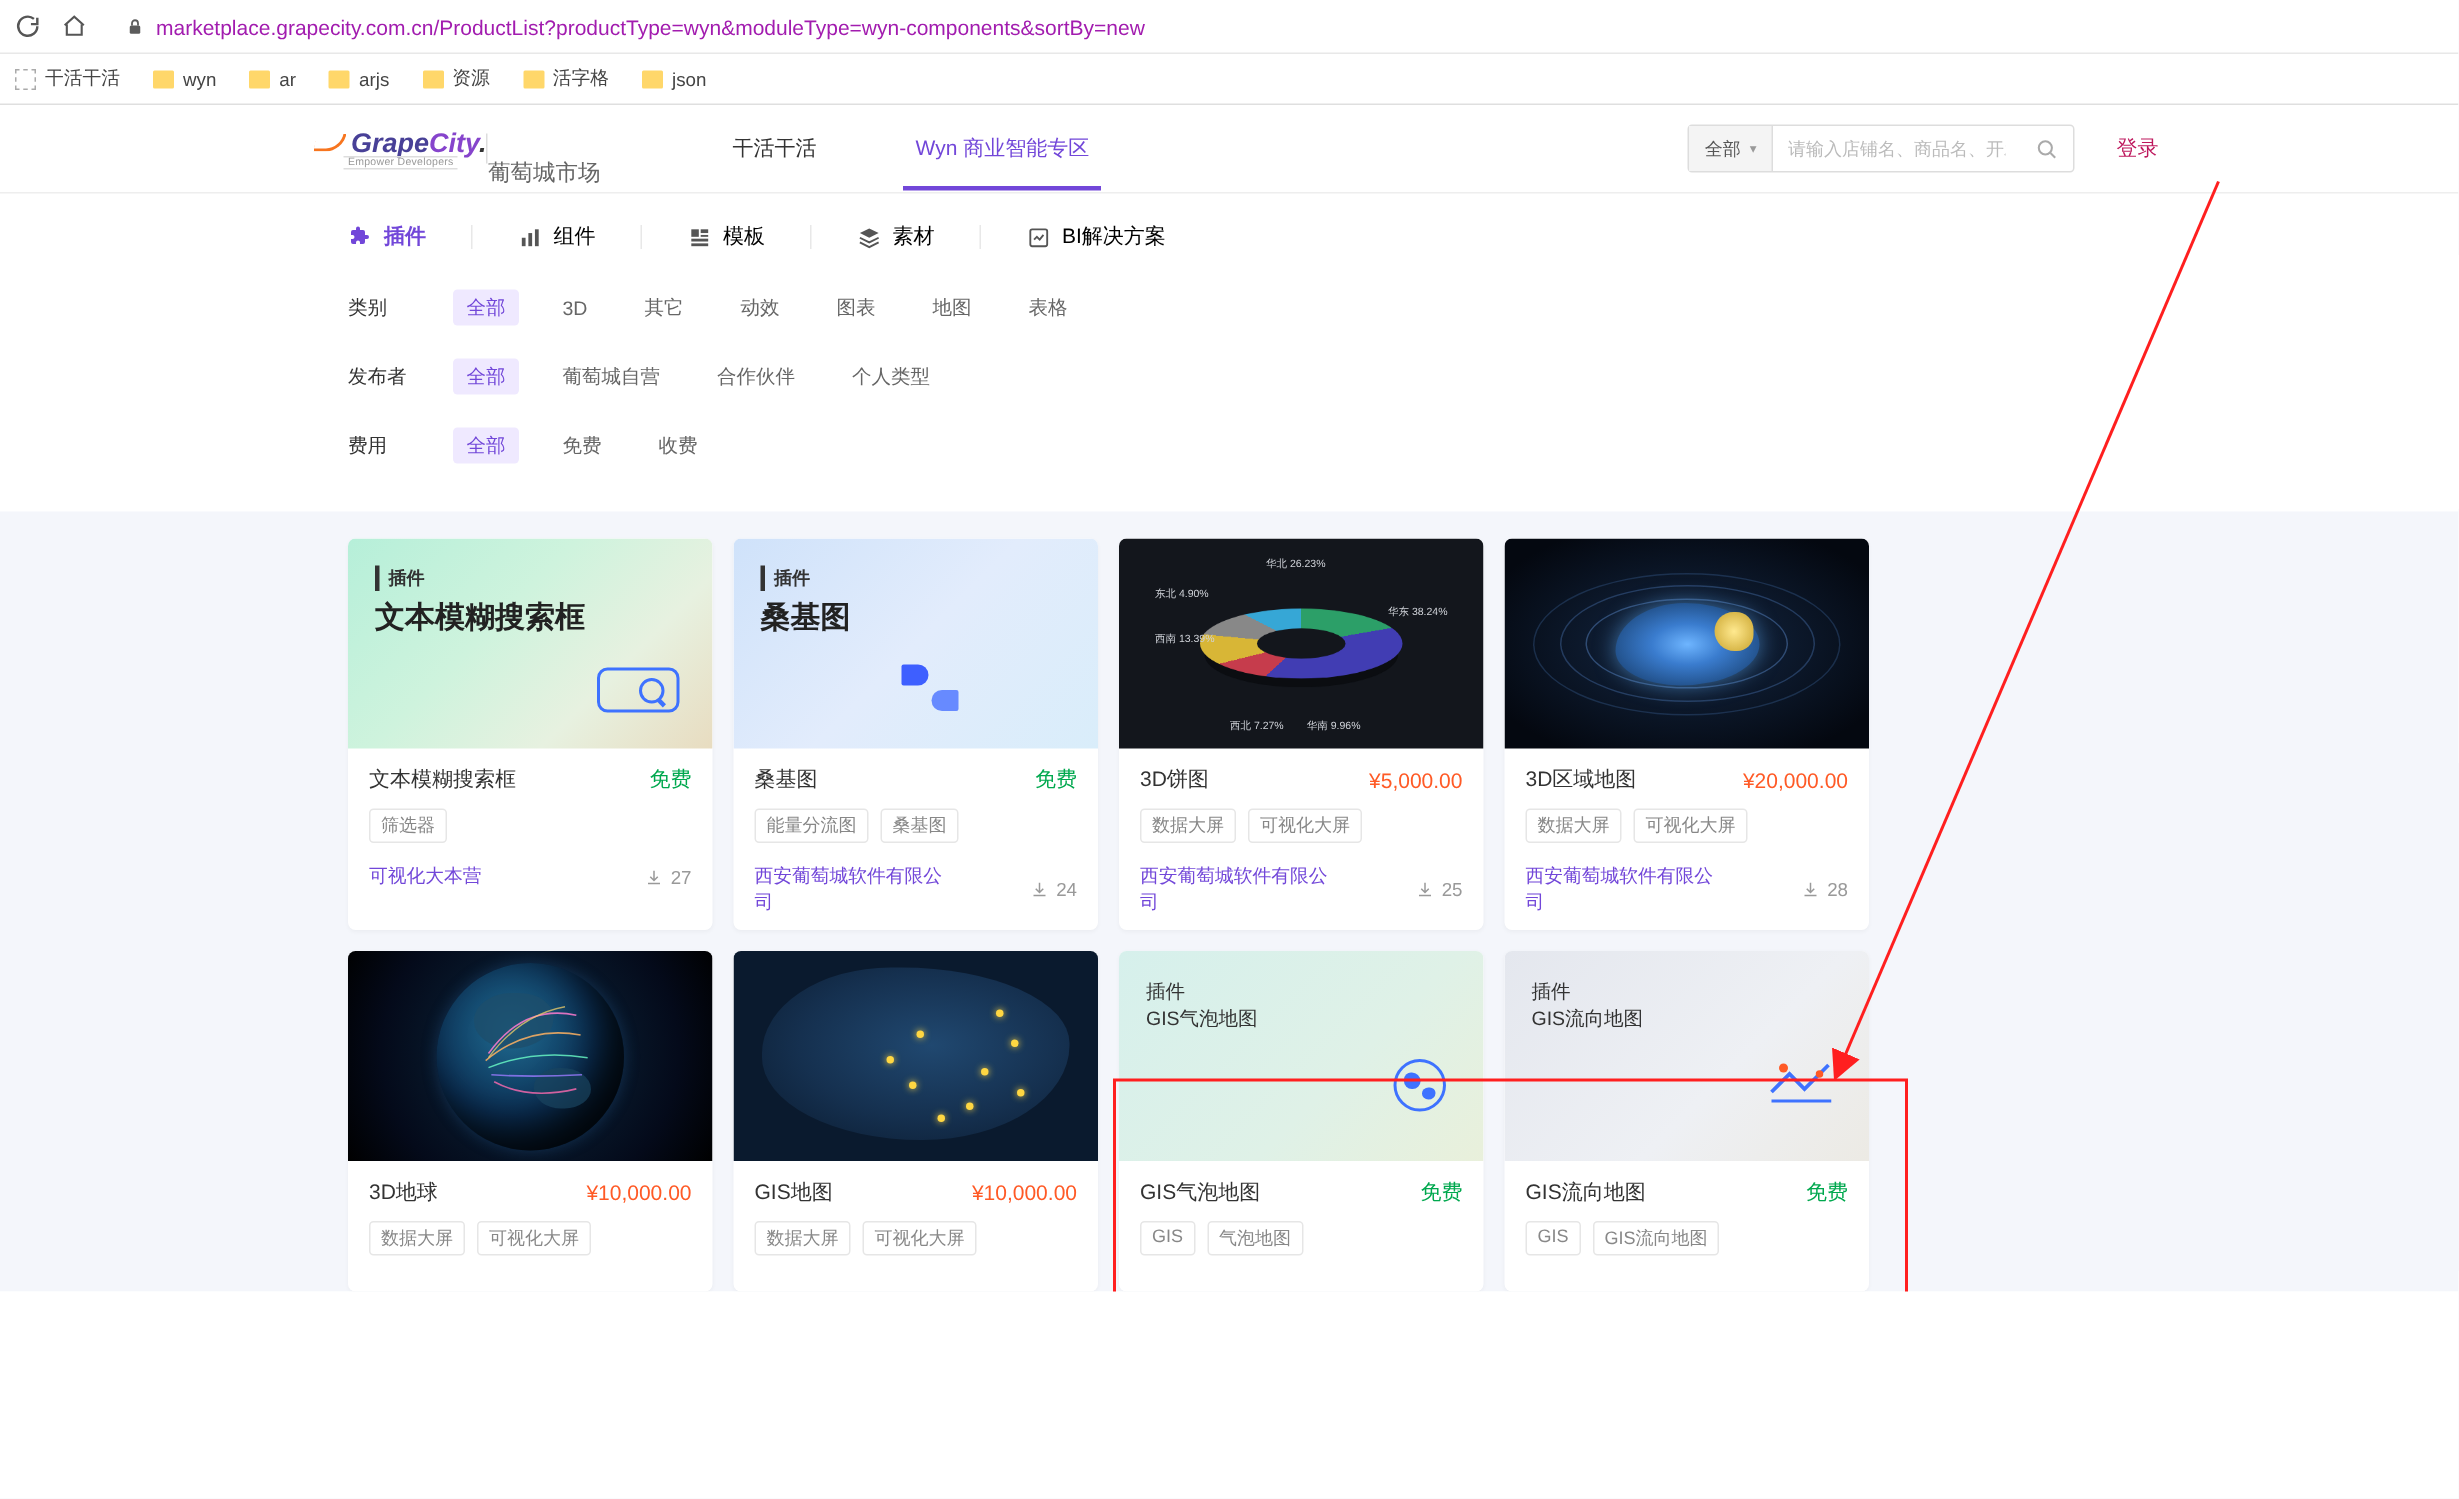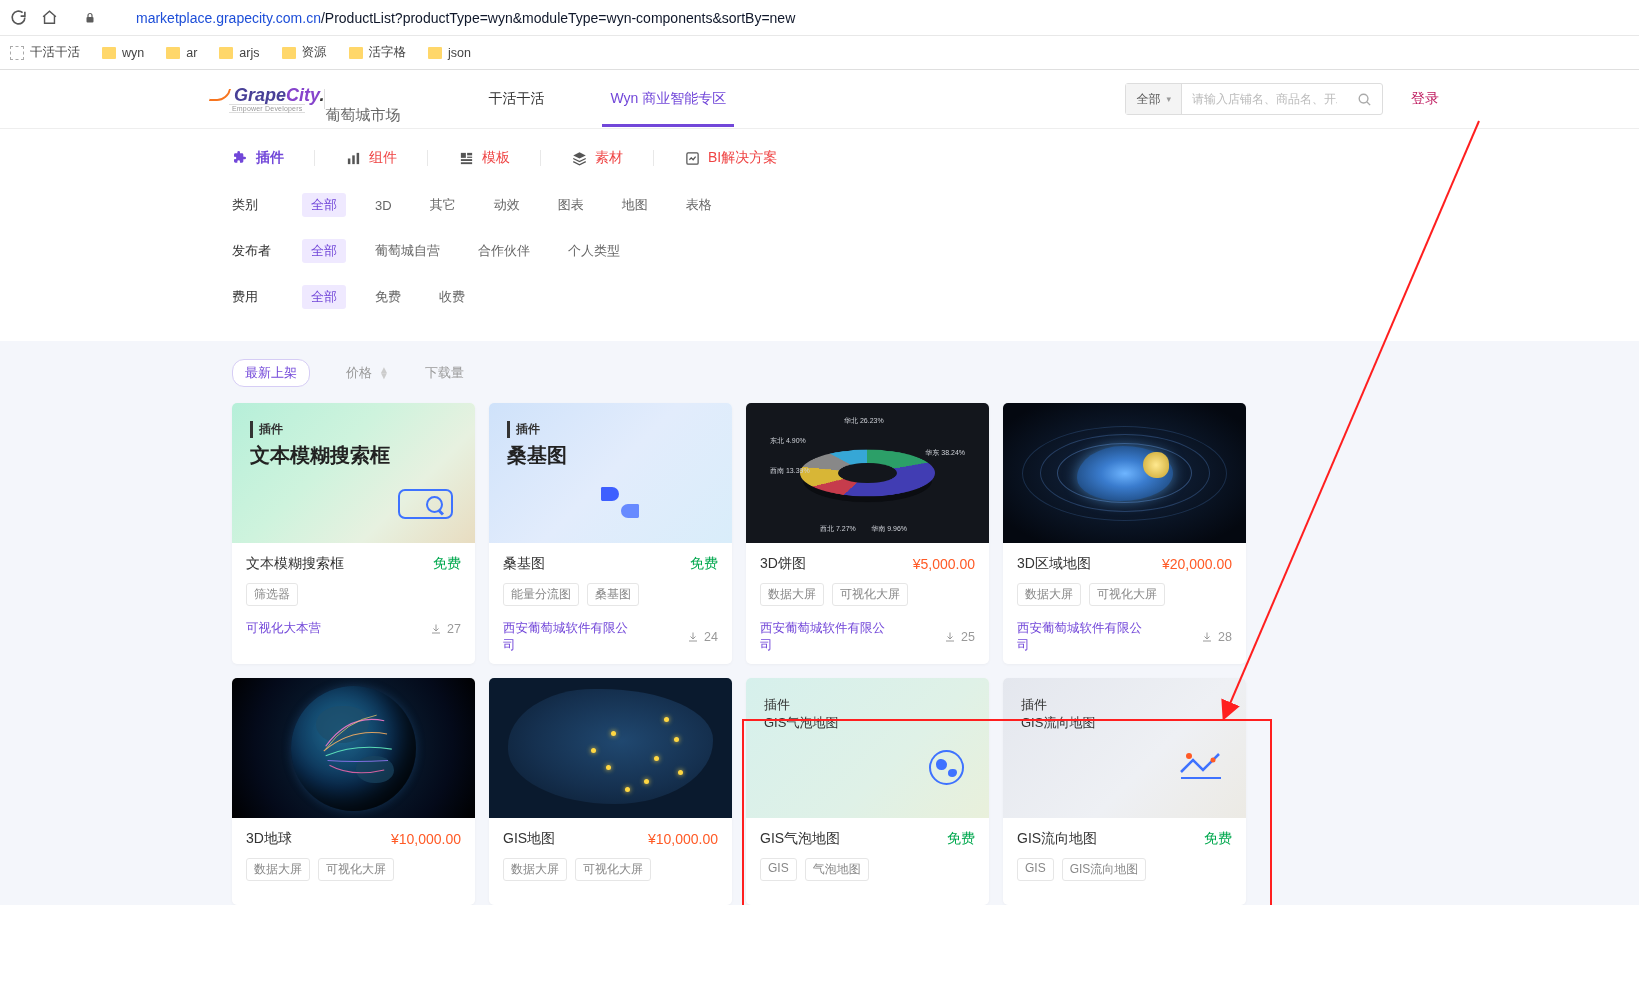--- a/index.html
+++ b/index.html
@@ -1,22 +1,22 @@
 <!DOCTYPE html>
 <html><head>
 <meta charset="utf-8">
 <style>
 * { box-sizing: border-box; margin: 0; padding: 0; }
 body { font-family: "Microsoft YaHei", Arial, sans-serif; font-size: 13px; color: #333; background: #fff; width: 1639px; }
 .browser-bar { height: 36px; display: flex; align-items: center; padding: 0 10px; gap: 14px; border-bottom: 1px solid #e8e8e8; }
 .browser-bar .icon-btn { color: #555; cursor: pointer; font-size: 17px; }
 .url-pill { display: flex; align-items: center; gap: 8px; padding: 4px 12px; border-radius: 16px; font-size: 14px; color: #555; }
 .lock { font-size: 13px; color: #555; }
-.url-text .domain { color: #1d4ed8; margin-left: 32px; }
-.url-text .path { color: #0f172a; }
+.url-text .domain { color: #a21caf; }
+.url-text .path { color: #a21caf; }
 .bookmarks-bar { height: 34px; display: flex; align-items: center; padding: 0 10px; gap: 22px; border-bottom: 1px solid #dfdfdf; font-size: 12.5px; color: #444; }
 .bm { display: flex; align-items: center; gap: 6px; cursor: pointer; }
 .folder-icon { width: 14px; height: 12px; background: #ffd76a; border-radius: 1px; position: relative; }
 .bm.dashed .dashed-box { width: 14px; height: 14px; border: 1px dashed #aaa; }
 .site-header { height: 58px; display: flex; align-items: center; padding: 0 200px 0 210px; }
 .logo-block { display: flex; align-items: center; }
 .logo { display: flex; flex-direction: column; align-items: center; }
 .logo-main { display: flex; align-items: baseline; gap: 4px; }
 .logo-swoosh { width: 20px; height: 12px; border: 2.5px solid #f7751f; border-top: none; border-left: none; border-radius: 0 0 12px 0; transform: skewX(-10deg); }
 .logo-text { font-size: 18px; font-weight: bold; font-style: italic; color: #484097; }
@@ -30,21 +30,21 @@
 .header-right { margin-left: auto; display: flex; align-items: center; gap: 28px; }
 .search-box { display: flex; align-items: center; border: 1px solid #ddd; border-radius: 3px; height: 32px; }
 .search-cat { background: #f4f4f4; border-right: 1px solid #ddd; height: 100%; display: flex; align-items: center; padding: 0 10px; font-size: 12px; color: #555; gap: 6px; }
 .search-cat .chev { font-size: 9px; color: #999; }
 .search-box input { border: none; padding: 0 10px; width: 165px; font-size: 12px; outline: none; color: #333; }
 .search-box input::placeholder { color: #bbb; }
 .search-box .search-ic { padding: 0 10px; color: #aaa; cursor: pointer; }
 .login { color: #be185d; font-size: 14px; cursor: pointer; }
 .sub-header { border-top: 1px solid #eee; }
 .tabs-row { display: flex; align-items: center; padding: 20px 0 20px 232px; gap: 30px; }
-.tab { display: flex; align-items: center; gap: 8px; color: #ef4444; font-size: 14px; cursor: pointer; }
+.tab { display: flex; align-items: center; gap: 8px; color: #000000; font-size: 14px; cursor: pointer; }
 .tab.active { color: #7247d9; font-weight: 600; }
 .tab .ti { width: 16px; height: 16px; display: inline-flex; align-items: center; justify-content: center; }
 .tab-div { width: 1px; height: 16px; background: #e8e8e8; }
 .filters { padding: 6px 0 10px 232px; }
 .filter-row { display: flex; align-items: center; margin-bottom: 22px; font-size: 13px; }
 .filter-label { width: 70px; color: #333; font-weight: 500; }
 .filter-opts { display: flex; gap: 20px; align-items: center; }
 .fopt { color: #666; cursor: pointer; padding: 3px 9px; border-radius: 3px; }
 .fopt.active { background: #efe9ff; color: #7247d9; }
 .content-bg { background: #f4f6fb; padding: 18px 0 0; position: relative; }
@@ -296,31 +296,20 @@
   <svg class="arrow" viewBox="0 0 1200 640" preserveAspectRatio="none">
     <defs>
         <marker id="ah" markerWidth="12" markerHeight="12" refX="2" refY="5" orient="auto">
           <path d="M0,0 L10,5 L0,10 z" fill="#ff1f1f"></path>
         </marker>
       </defs>
     <line x1="1180" y1="30" x2="930" y2="615" stroke="#ff1f1f" stroke-width="2" marker-end="url(#ah)"></line>
   </svg>
   <div class="highlight-box"></div>
 
-  <div class="sort-row">
-    <span class="sort active">最新上架</span>
-    <span class="sort">
-        <span>价格</span>
-        <span style="font-size:10px;line-height:.6;display:inline-flex;flex-direction:column;color:#ccc;margin-left:3px">
-          <span>▲</span>
-          <span>▼</span>
-        </span>
-      </span>
-    <span class="sort">下载量</span>
-  </div>
 
   <div class="cards-grid">
 
     <div class="card">
       <div class="card-thumb th-plugin th-green">
         <span class="badge">插件</span>
         <span class="big">文本模糊搜索框</span>
         <span class="th-search-ic"></span>
       </div>
       <div class="card-body">

